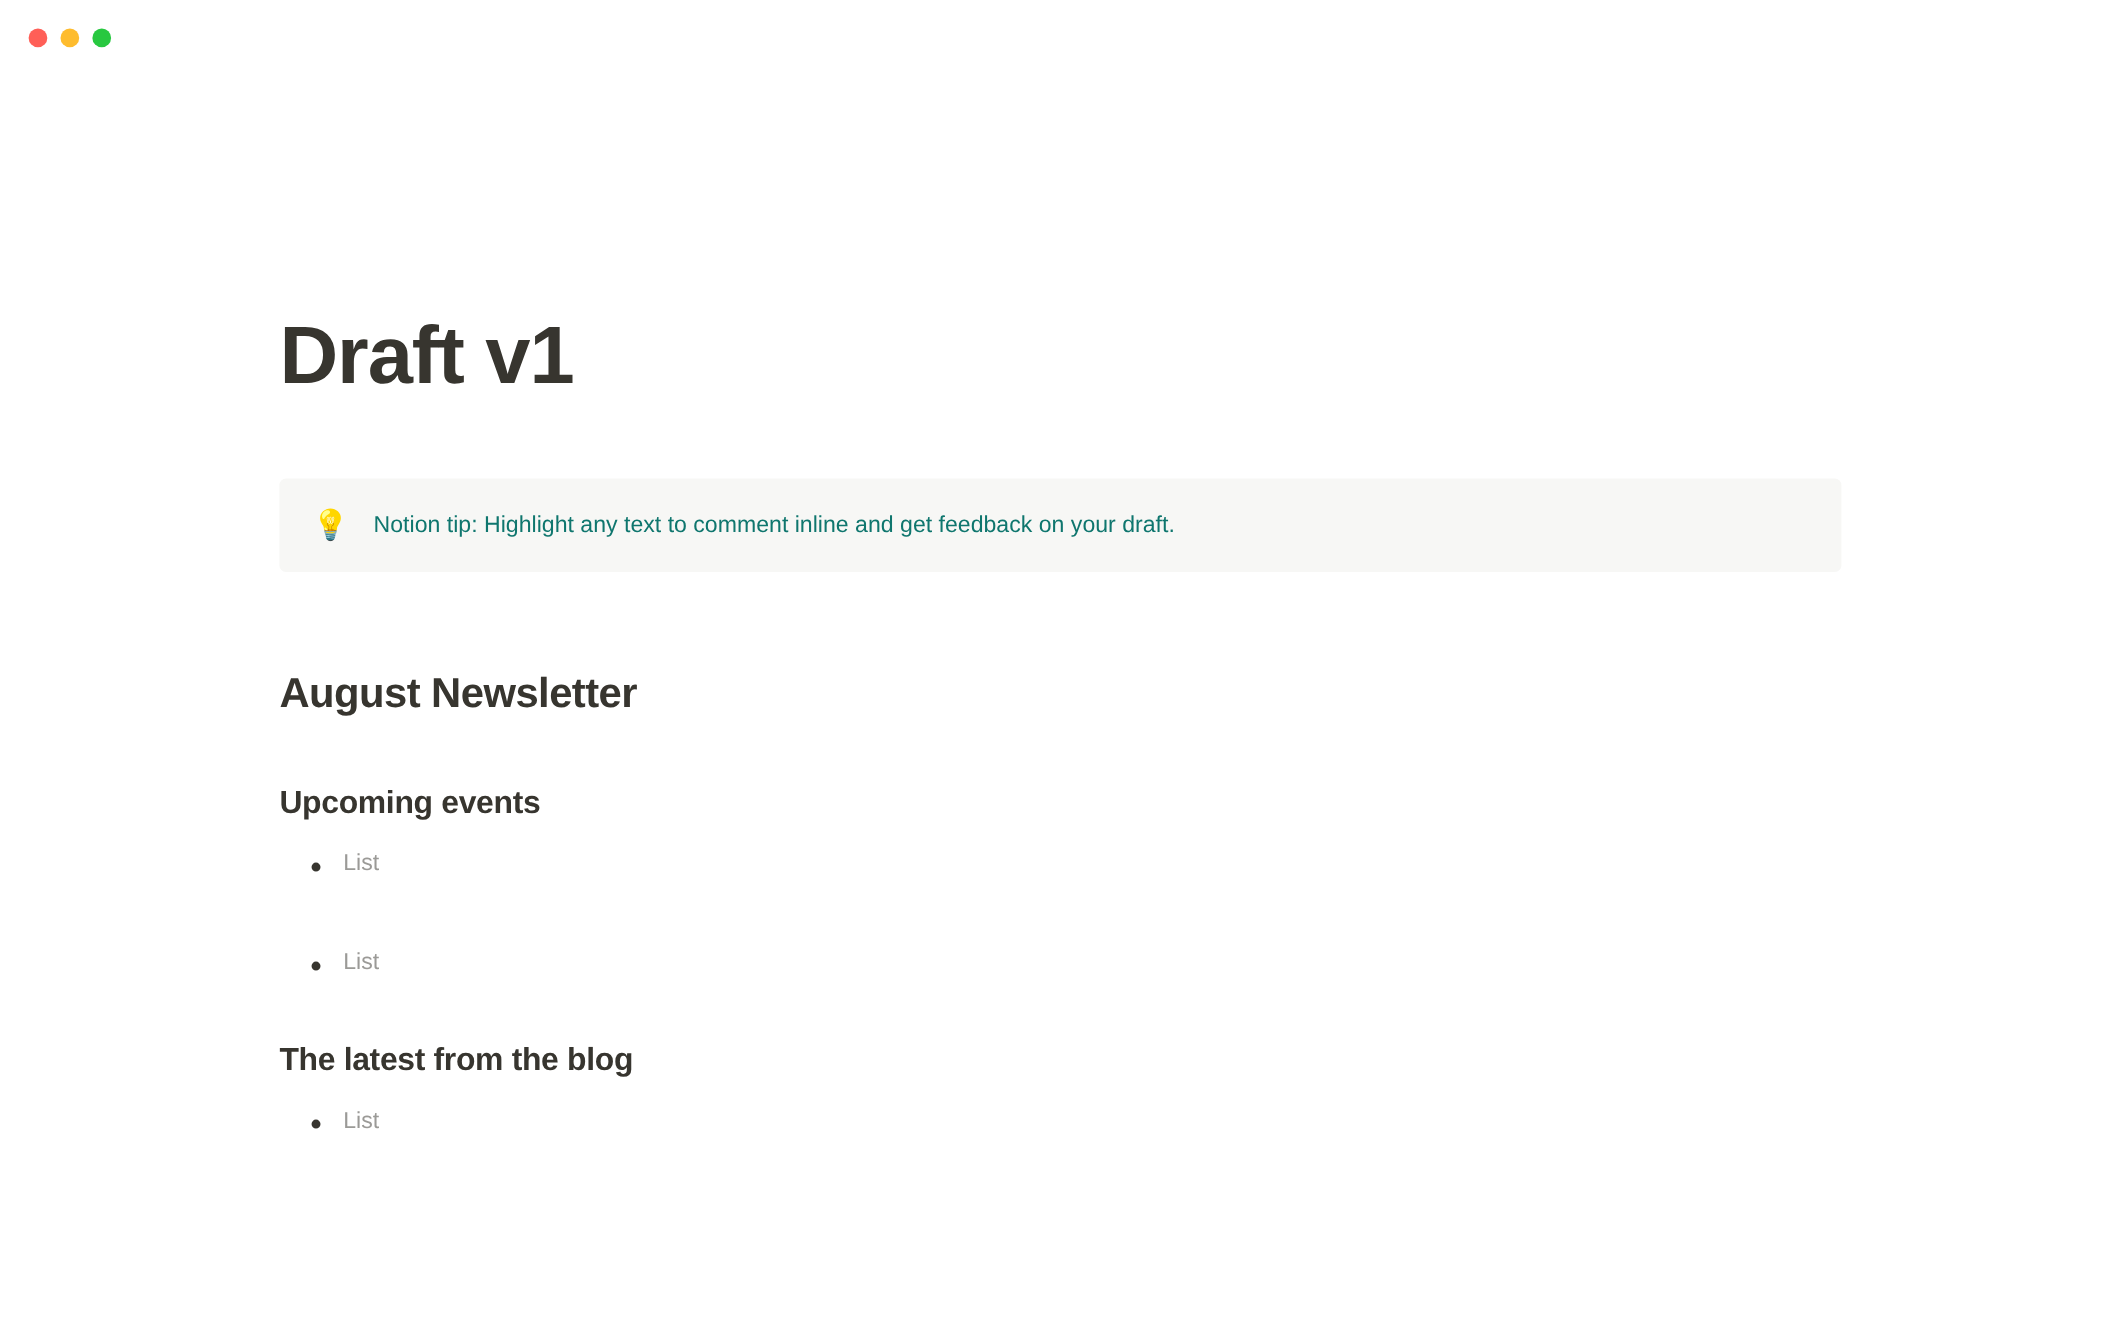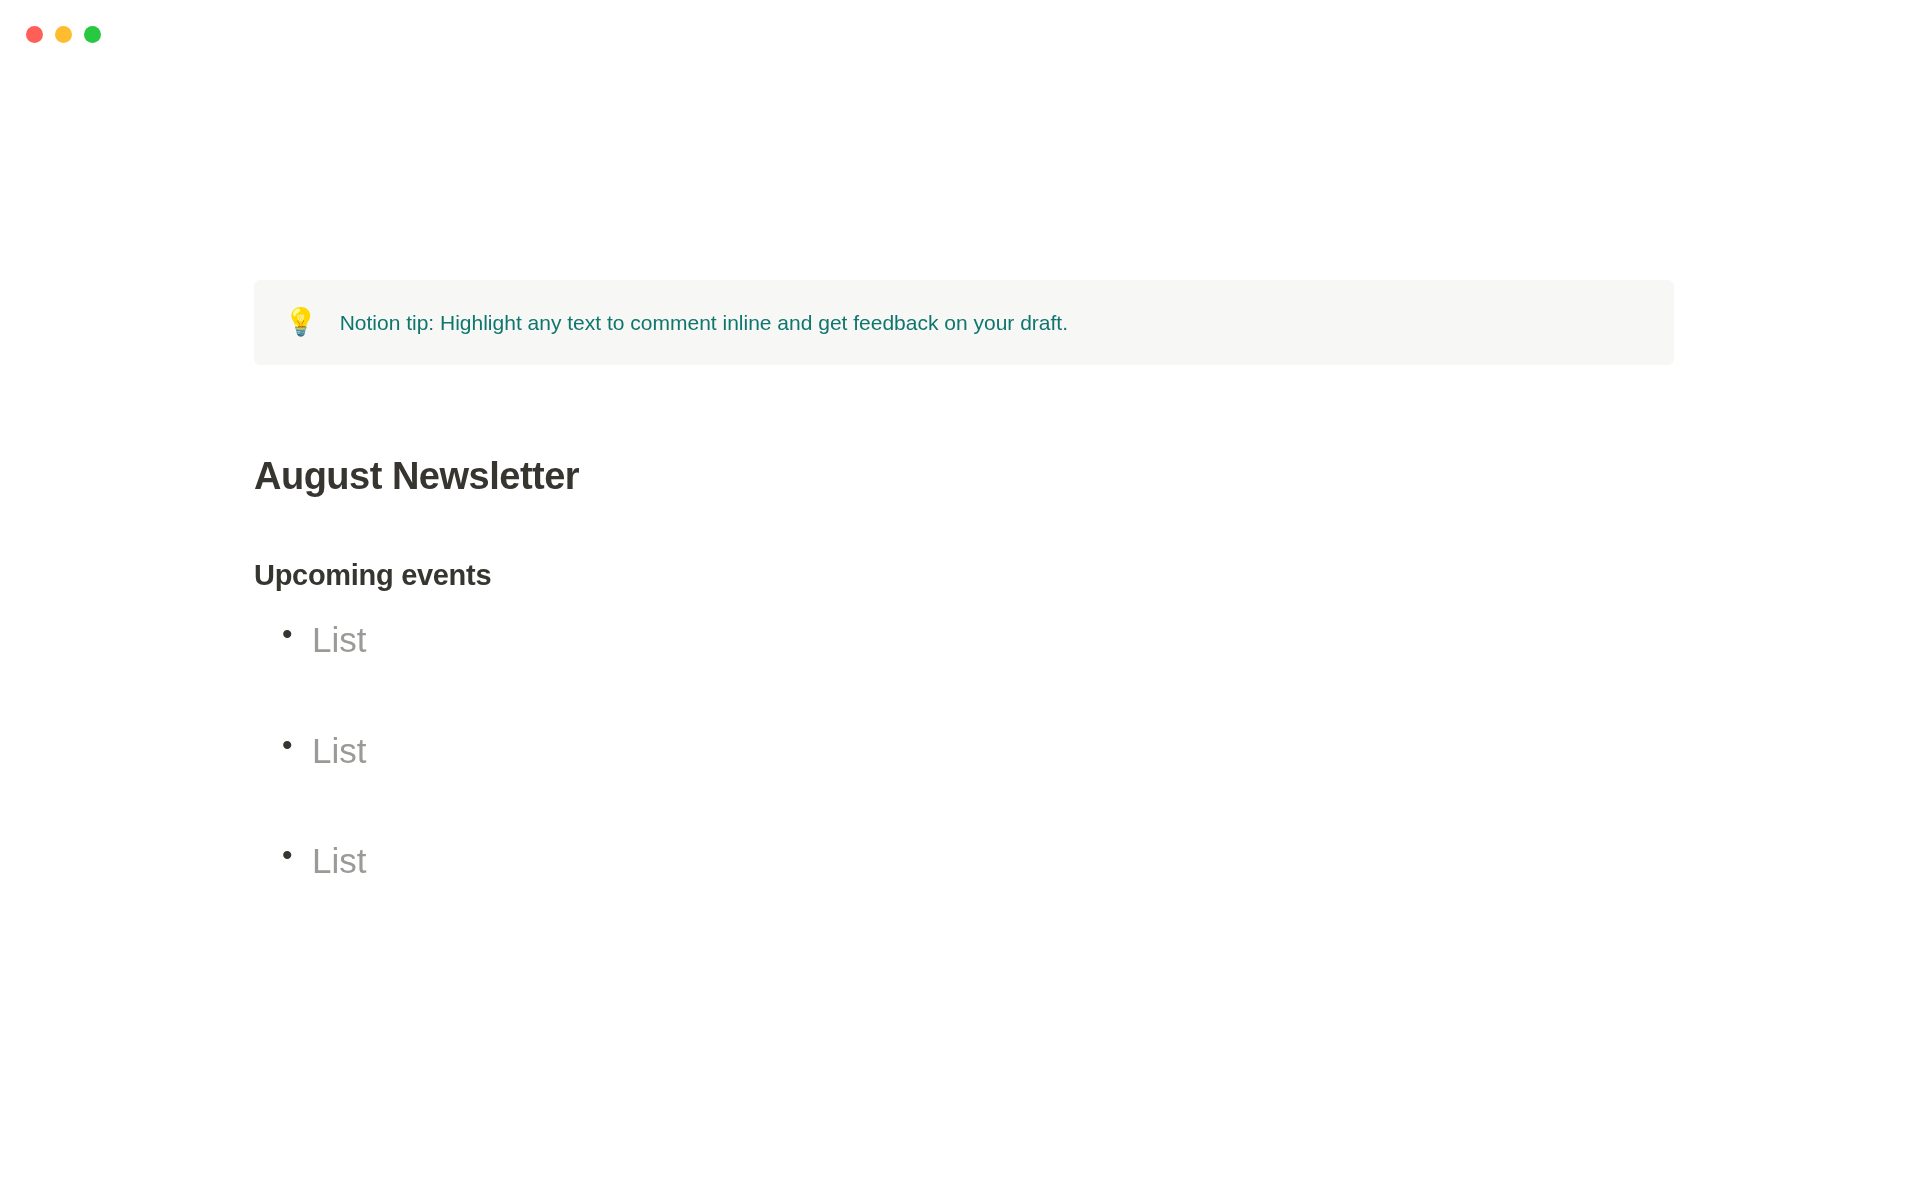--- a/index.html
+++ b/index.html
@@ -75,21 +75,21 @@
       letter-spacing: -0.3px;
     }
     ul {
       list-style: none;
       margin-left: 20px;
       margin-bottom: 58px;
     }
     ul li {
       position: relative;
       padding-left: 38px;
-      font-size: 35px;
+      font-size: 21px;
       color: #9b9a97;
       line-height: 1.5;
     }
     ul li::before {
       content: "•";
       position: absolute;
       left: 8px;
       top: -3px;
       color: #37352f;
       font-size: 30px;
@@ -101,20 +101,21 @@
 </head>
 <body>
 
 <div class="traffic-lights">
   <div class="traffic-light tl-red"></div>
   <div class="traffic-light tl-yellow"></div>
   <div class="traffic-light tl-green"></div>
 </div>
 
 <div class="content">
+  <h1 class="page-title">Draft v1</h1>
 
   <div class="callout">
     <span class="callout-icon">💡</span>
     <span class="callout-text">Notion tip: Highlight any text to comment inline and get feedback on your draft.</span>
   </div>
 
   <h2 class="h1">August Newsletter</h2>
 
   <div>
     <h3 class="h2">Upcoming events</h3>
@@ -123,17 +124,18 @@
     </ul>
   </div>
 
   <div>
     <ul>
       <li>List</li>
     </ul>
   </div>
 
   <div class="section-last">
+    <h3 class="h2">The latest from the blog</h3>
     <ul>
       <li>List</li>
     </ul>
   </div>
 </div>
 
 </body></html>

